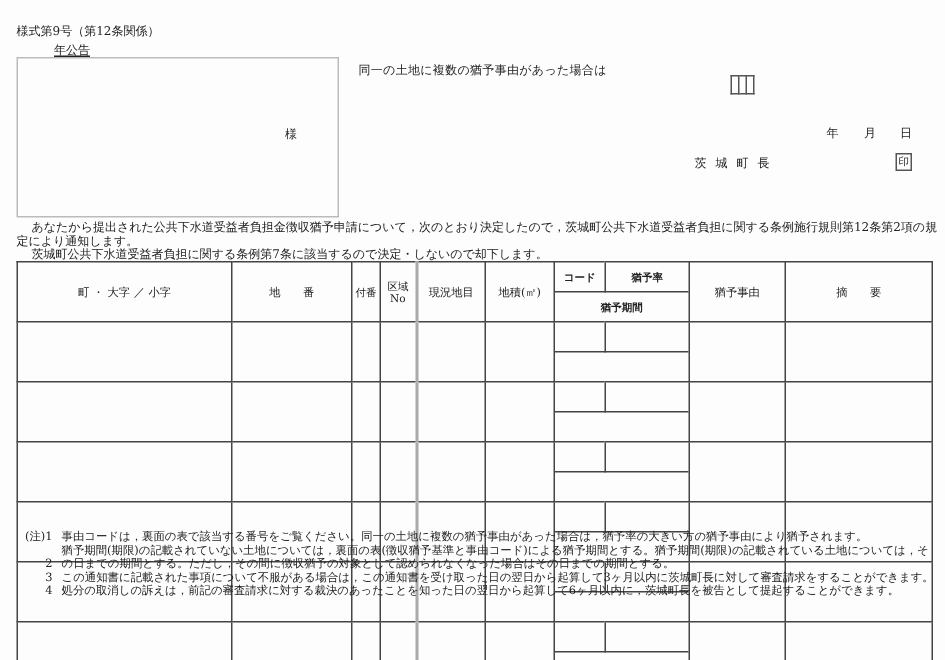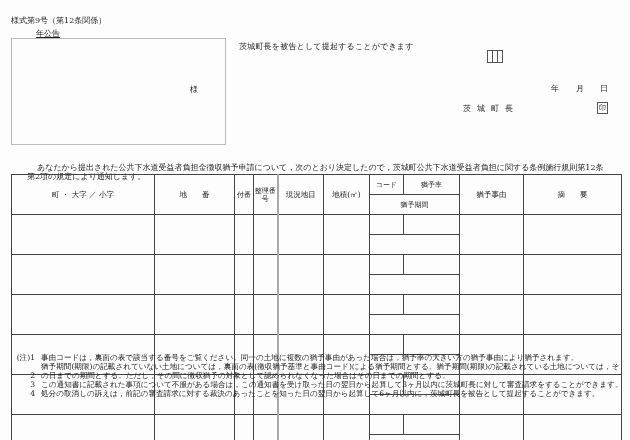--- a/index.html
+++ b/index.html
@@ -26,97 +26,98 @@
     .ref-table td.c1 { width: 56px; letter-spacing: 3px; }
     .ref-table td.c2 { width: 32px; }
     .ref-table td.c3 { width: 32px; }
     .date { top: 83px; font-size: 8px; }
     .mayor { left: 463px; top: 103px; font-size: 8px; letter-spacing: 6px; }
     .seal {
       left: 597px; top: 102px; width: 9px; height: 10px;
       border: 1px solid #555; font-size: 7px; line-height: 10px; text-align: center;
     }
     .body-text { left: 11px; top: 147px; width: 615px; font-size: 8px; line-height: 9px; white-space: normal; }
-    .body-text p { margin: 16px; }
+    .body-text p { margin: 0; }
     .indent { text-indent: 10px; }
 
     .main-table {
       position: absolute; left: 11px; top: 174px; width: 610px;
       border-collapse: collapse; table-layout: fixed;
       border: 1.5px solid #222;
     }
     .main-table th, .main-table td {
       border: 1px solid #444; padding: 0; font-weight: normal;
       text-align: center; font-size: 7.5px;
     }
     .main-table thead th { height: 22px; }
     .main-table th.sm { font-size: 7px; line-height: 8px; }
     .main-table .thick-left { border-left: 2px solid #aaa; }
     .main-table tbody td { height: 19px; }
     .sub { width: 100%; height: 100%; border-collapse: collapse; table-layout: fixed; }
-    .sub td { border: none; border-bottom: 1px solid #444; height: 9px; font-size: 7px; }
+    .sub td { border: none; border-bottom: 1px solid #444; height: 9px; font-size: 7px; font-weight: bold; }
     .sub tr:last-child td { border-bottom: none; }
     .sub td.l { border-right: 1px solid #444; }
     .cell-split { padding: 0 !important; }
 
     .notes { left: 11px; top: 353px; width: 615px; font-size: 7.6px; line-height: 9px; white-space: normal; }
     .note { display: flex; align-items: flex-end; }
     .note .num { width: 24px; flex: none; text-align: right; padding-right: 6px; }
     .note .num.first { width: 24px; }
     .note .txt { flex: 1; }
   </style>
 </head>
 <body>
 
 <div class="abs form-no">様式第9号（第12条関係）</div>
 <div class="abs year-notice">年公告</div>
 <div class="abs address-box"></div>
 <div class="abs sama">様</div>
-<div class="abs doc-title">茨城町長を被告として提起することができます</div>
+<div class="abs doc-title">同一の土地に複数の猶予事由があった場合は</div>
 
 <table class="ref-table">
   <tbody>
   <tr>
     <td></td>
     <td></td>
     <td></td>
   </tr>
 </tbody>
   </table>
 
 <div class="abs date" style="left:551px">年</div>
 <div class="abs date" style="left:576px">月</div>
 <div class="abs date" style="left:600px">日</div>
 
 <div class="abs mayor">茨城町長</div>
 <div class="abs seal">印</div>
 
 <div class="abs body-text">
   <p class="indent">あなたから提出された公共下水道受益者負担金徴収猶予申請について，次のとおり決定したので，茨城町公共下水道受益者負担に関する条例施行規則第12条第2項の規定により通知します。</p>
+  <p class="indent">茨城町公共下水道受益者負担に関する条例第7条に該当するので決定・しないので却下します。</p>
 </div>
 
 <table class="main-table">
   <colgroup>
     <col style="width:143px">
       <col style="width:80px">
       <col style="width:19px">
       <col style="width:24px">
     <col style="width:46px">
       <col style="width:46px">
       <col style="width:33px">
       <col style="width:57px">
     <col style="width:64px">
       <col style="width:98px">
   </colgroup>
   <thead>
     <tr>
       <th>町 ・ 大字 ／ 小字</th>
       <th>地　　番</th>
       <th class="sm">付番</th>
-      <th class="sm">整理番号</th>
+      <th class="sm">区域No</th>
       <th class="thick-left">現況地目</th>
       <th>地積(㎡)</th>
       <th colspan="2" class="cell-split">
         <table class="sub">
           <tbody>
               <tr>
             <td class="l" style="width:33px">コード</td>
             <td>猶予率</td>
           </tr>
           <tr>

